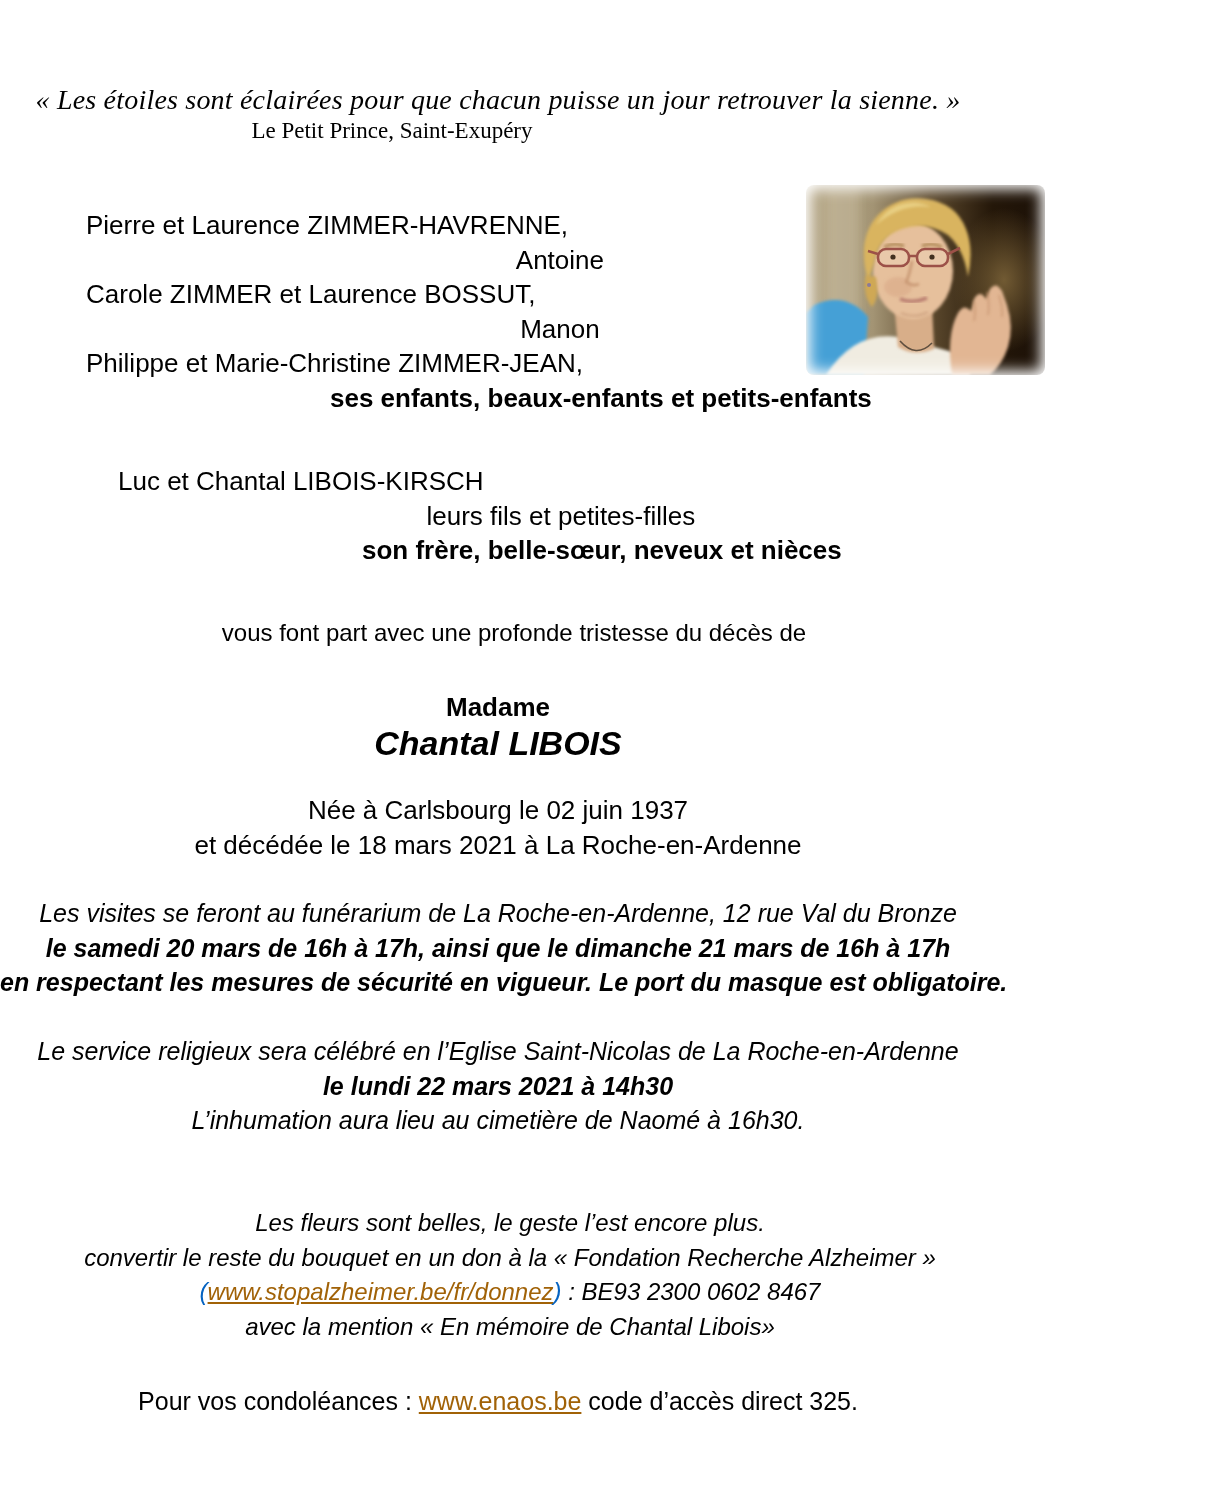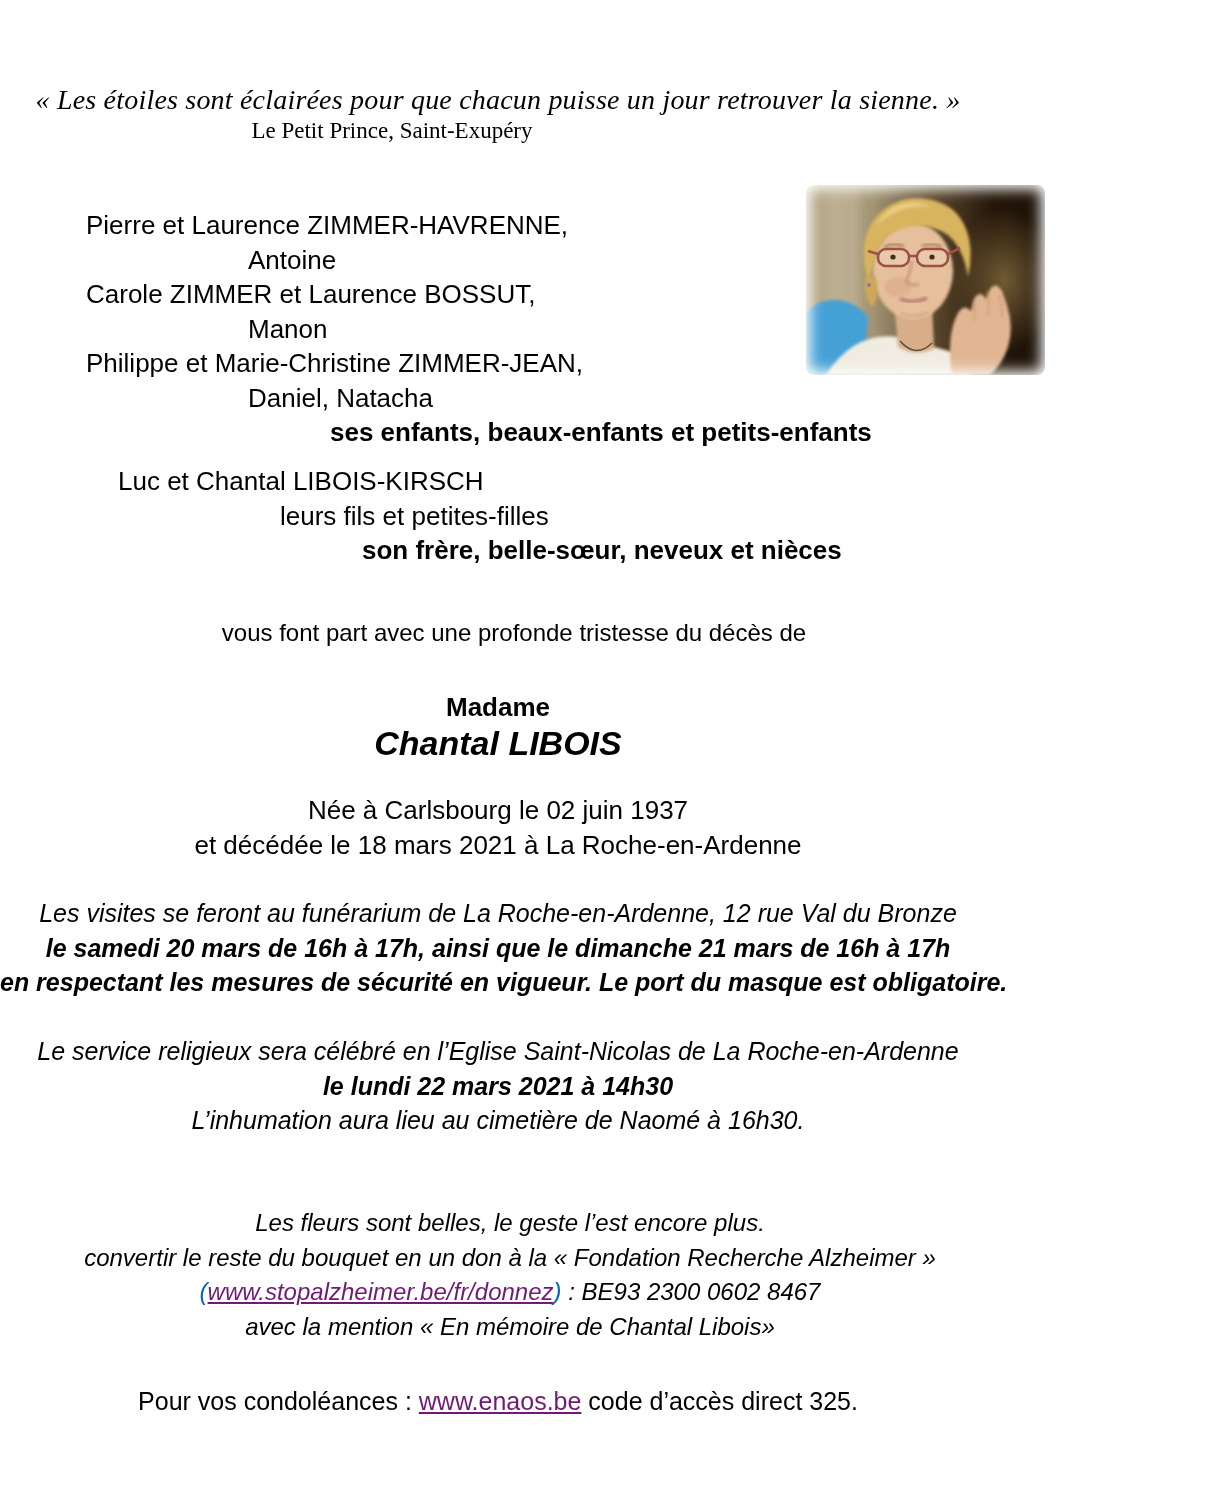--- a/index.html
+++ b/index.html
@@ -36,42 +36,42 @@
   }
 
   
   .photo { position: absolute; left: 806px; top: 185px; width: 239px; height: 190px; }
   .photo svg { display: block; }
 
   
   .family { position: absolute; left: 86px; font-size: 26px; }
   .family-1 { top: 208px; }
   .family-2 { top: 464px; margin-left: 32px; }
-  .ind1 { padding-left: 162px; }
+  .ind1 { padding-left: 162px; text-align: center; }
   .ind2 { padding-left: 244px; }
   .bold { font-weight: 700; }
 
   .announce { top: 616px; font-size: 24px; padding-left: 32px; }
 
   .madame { top: 690px; font-size: 26px; font-weight: 700; }
   .dname  { top: 721px; font-size: 34px; font-weight: 700; line-height: 44px; font-style: italic; }
 
   .birth { top: 793px; font-size: 26px; }
 
   .em-block { font-style: italic; font-size: 25px; }
   .visits  { top: 896px; }
   .service { top: 1034px; }
 
   .flowers { top: 1206px; font-style: italic; font-size: 24px; }
   .flowers .line { line-height: 34.7px; margin-left: 24px; }
 
   .condolences { top: 1384px; font-size: 25px; }
 
   .link {
-    color: #701a75;
+    color: #a16207;
     text-decoration: underline;
     cursor: pointer;
   }
   .link-paren { color: #0563c1; text-decoration: none; }
 </style>
 </head>
 <body>
 
 <div class="page">
 
@@ -137,21 +137,20 @@
       <rect x="-6" y="-6" width="251" height="202" rx="14" fill="none" stroke="#ffffff" stroke-width="20" filter="url(#fedge)"></rect>
     </svg>
   </div>
 
   <div class="family family-1">
     <div class="line">Pierre et Laurence ZIMMER-HAVRENNE,</div>
     <div class="line ind1">Antoine</div>
     <div class="line">Carole ZIMMER et Laurence BOSSUT,</div>
     <div class="line ind1">Manon</div>
     <div class="line">Philippe et Marie-Christine ZIMMER-JEAN,</div>
-    <div class="line ind1">Daniel, Natacha</div>
     <div class="line ind2 bold">ses enfants, beaux-enfants et petits-enfants</div>
   </div>
 
   <div class="family family-2">
     <div class="line">Luc et Chantal LIBOIS-KIRSCH</div>
     <div class="line ind1">leurs fils et petites-filles</div>
     <div class="line ind2 bold">son frère, belle-sœur, neveux et nièces</div>
   </div>
 
   <div class="abs centered announce line">vous font part avec une profonde tristesse du décès de</div>

